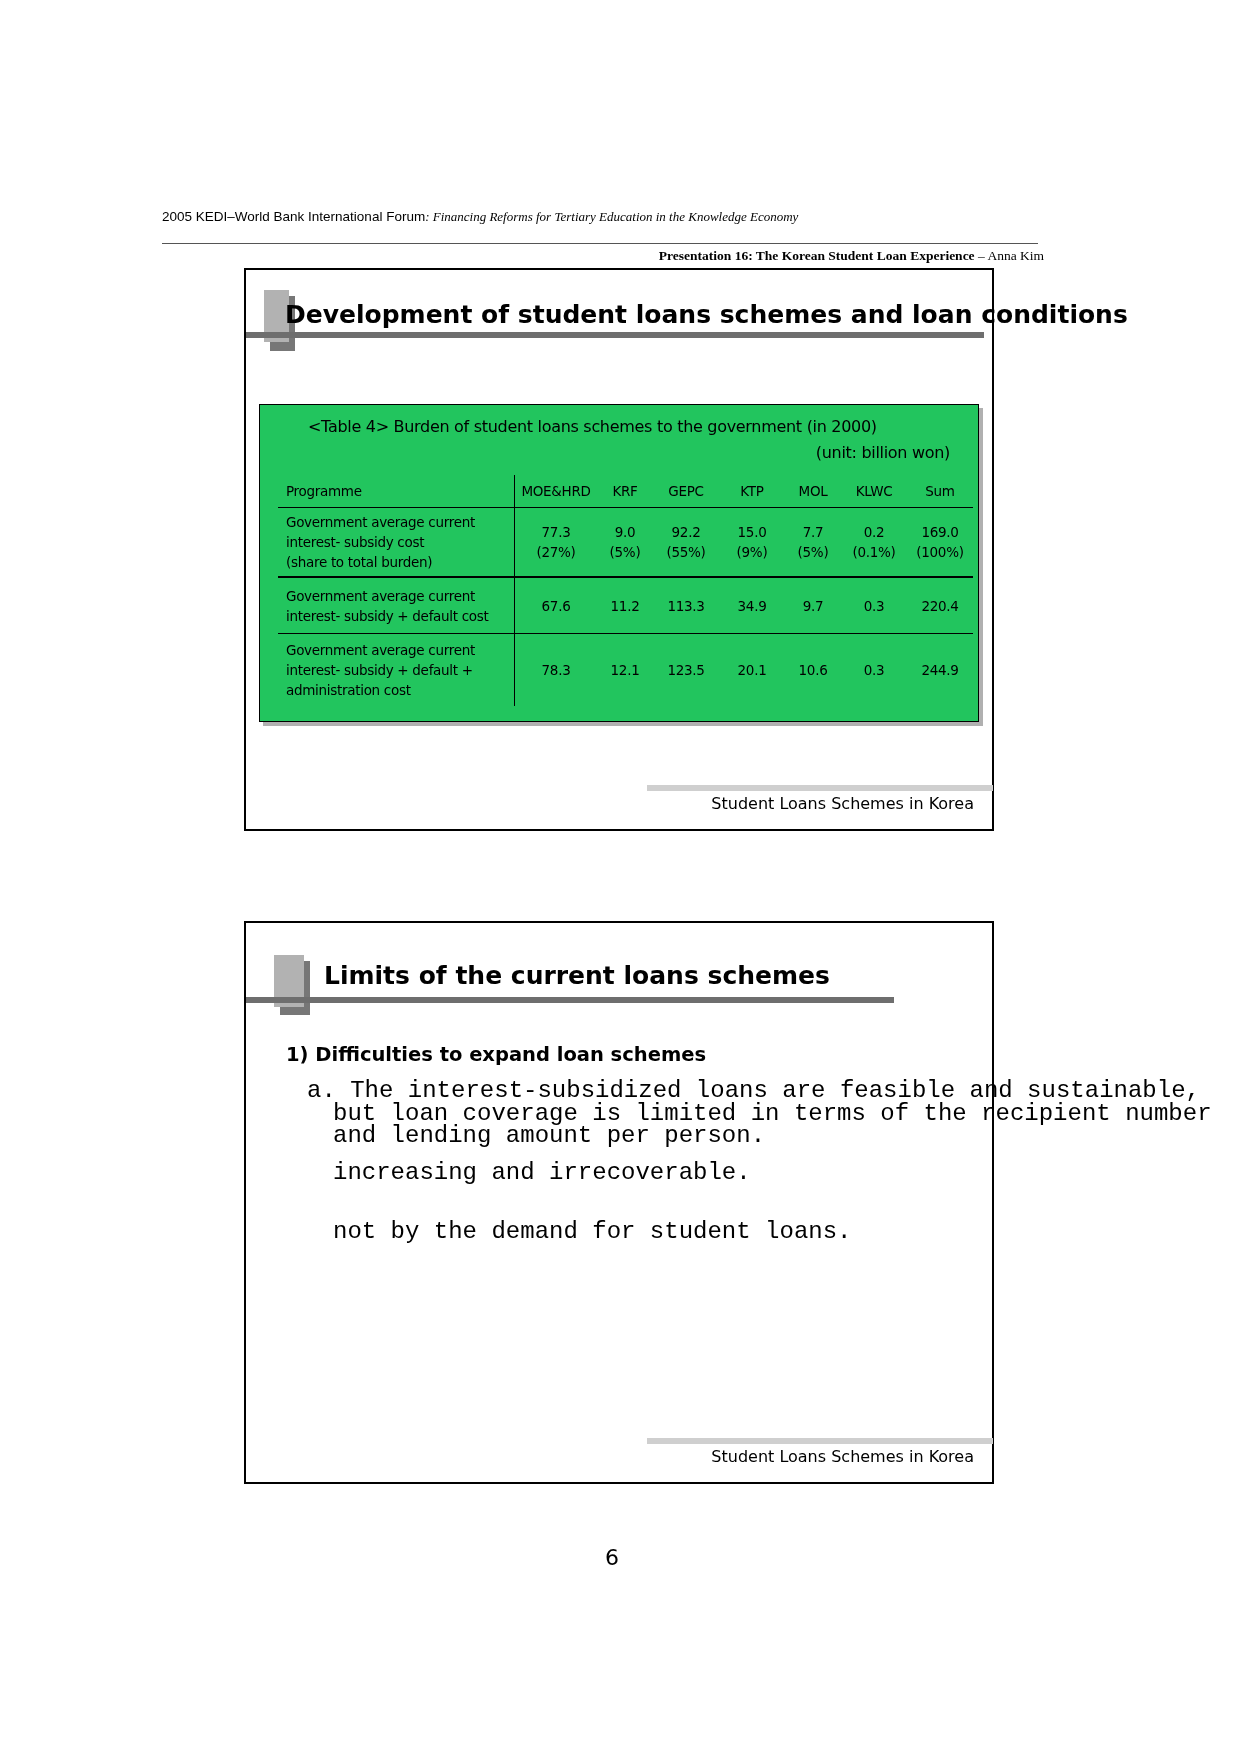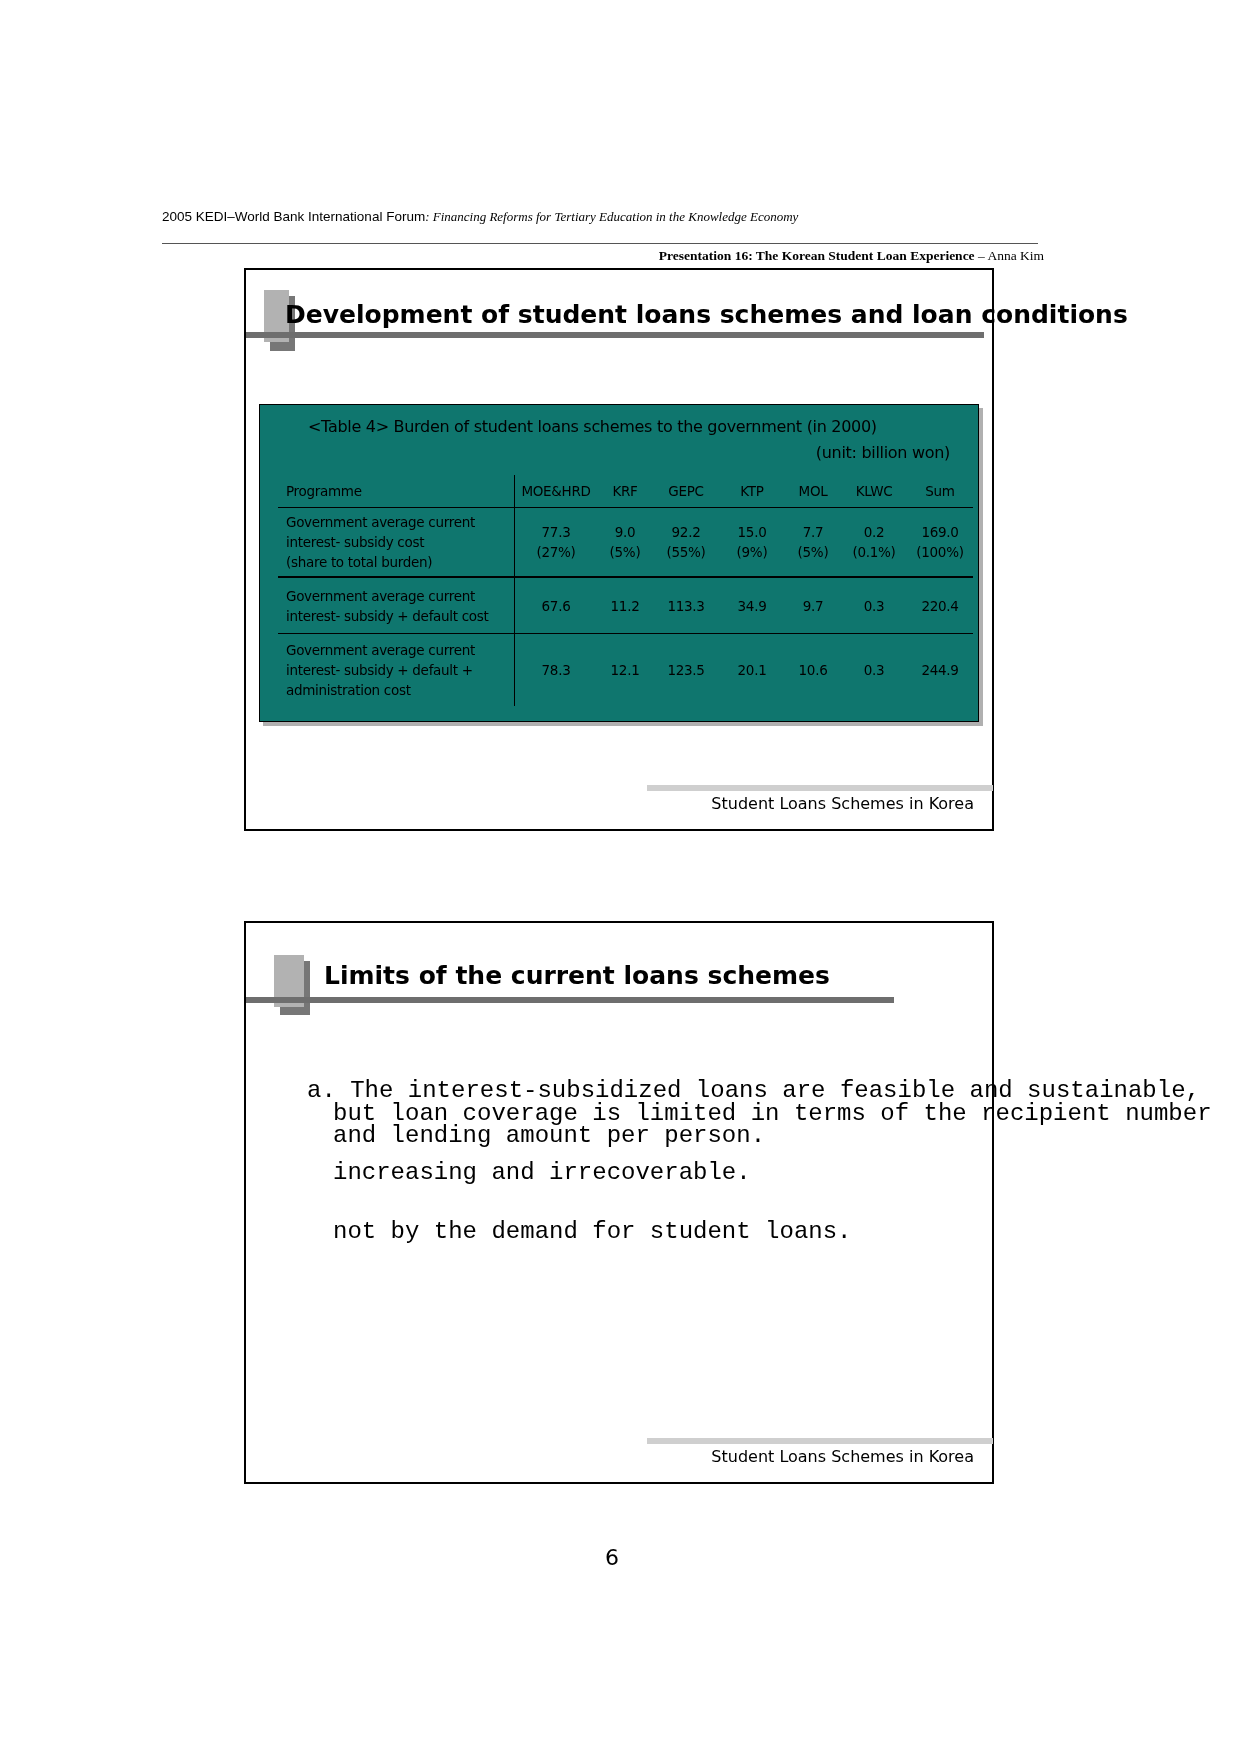--- a/index.html
+++ b/index.html
@@ -23,21 +23,21 @@
   .title-bar { background: #6e6e6e; height: 6px; }
 
   .slide-title { font-family: "DejaVu Sans", sans-serif; font-weight: bold; white-space: nowrap; }
   #s1-title { left: 39px; top: 30px; font-size: 25px; }
   #s2-title { left: 78px; top: 38px; font-size: 25px; }
 
   .footer-bar { background: #cfcfcf; height: 6px; }
   .footer-text { font-family: "DejaVu Sans", sans-serif; font-size: 16px; white-space: nowrap; }
 
   
-  .tbl-box { left: 13px; top: 134px; width: 720px; height: 318px; border: 1.5px solid #000; box-sizing: border-box; background: #0f766e; box-shadow: 4px 4px 0 #b0b0b0; }
+  .tbl-box { left: 13px; top: 134px; width: 720px; height: 318px; border: 1.5px solid #000; box-sizing: border-box; background: #22c55e; box-shadow: 4px 4px 0 #b0b0b0; }
   .tbl-caption { font-family: "DejaVu Sans", sans-serif; font-size: 16px; white-space: nowrap; letter-spacing: -0.3px; }
   .tbl-unit { font-family: "DejaVu Sans", sans-serif; font-size: 16px; white-space: nowrap; letter-spacing: -0.3px; }
 
   table.data { position: absolute; left: 18px; top: 70px; border-collapse: collapse; font-family: "DejaVu Sans", sans-serif; font-size: 13.5px; letter-spacing: -0.3px; }
   table.data th, table.data td { padding: 0; font-weight: normal; }
   table.data th { height: 32px; vertical-align: middle; }
   table.data .prog { width: 228px; text-align: left; padding-left: 8px; border-right: 1.2px solid #000; line-height: 20px; }
   table.data .num { text-align: center; line-height: 20px; }
   table.data tr.hdr th { border-bottom: 1.2px solid #000; }
   table.data tr.r1 td { height: 68px; border-bottom: 2.5px solid #000; }
@@ -155,20 +155,21 @@
   <div class="abs footer-bar" style="left:401px; top:515px; width:346px;"></div>
   <div class="abs footer-text" style="right:18px; top:524px;">Student Loans Schemes in Korea</div>
 </div>
 
 <div class="abs slide" id="slide2">
   <div class="abs deco-shadow" style="left:34px; top:38px; width:30px; height:54px;"></div>
   <div class="abs deco-block" style="left:28px; top:32px; width:30px; height:52px;"></div>
   <div class="abs title-bar" style="left:0; top:74px; width:648px;"></div>
   <div class="abs slide-title" id="s2-title">Limits of the current loans schemes</div>
 
+  <div class="abs s2-heading">1) Difficulties to expand loan schemes</div>
 
   <div class="abs bullet" style="left:61px; top:157px;">
     <span>a. The interest-subsidized loans are feasible and sustainable,</span>
     <span class="cont">but loan coverage is limited in terms of the recipient number</span>
     <span class="cont">and lending amount per person.</span>
   </div>
   <div class="abs bullet" style="left:61px; top:239px;">
     <span class="cont">increasing and irrecoverable.</span>
   </div>
   <div class="abs bullet" style="left:61px; top:298px;">

